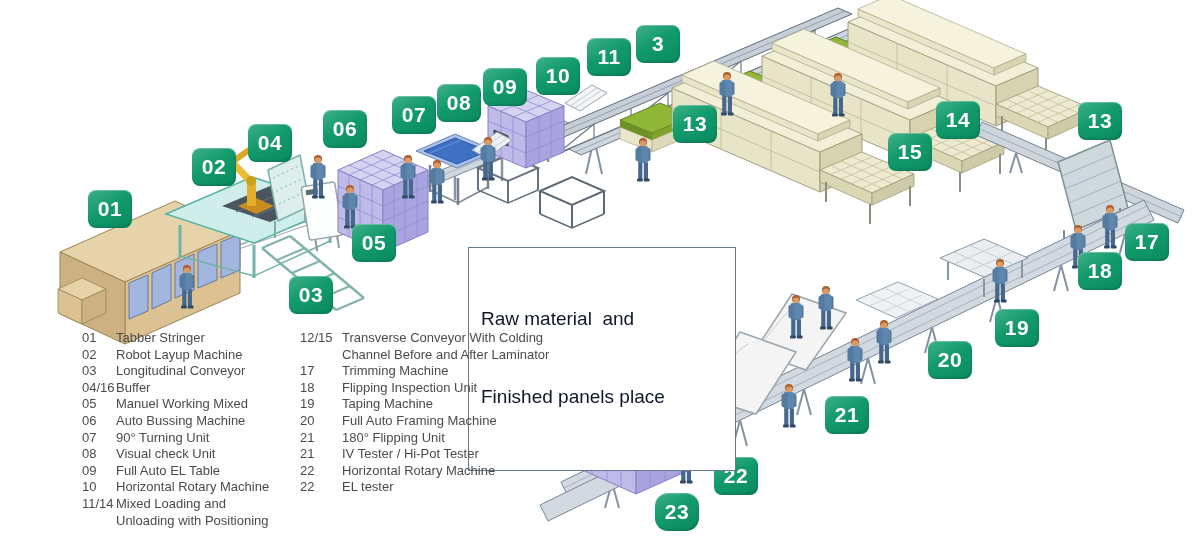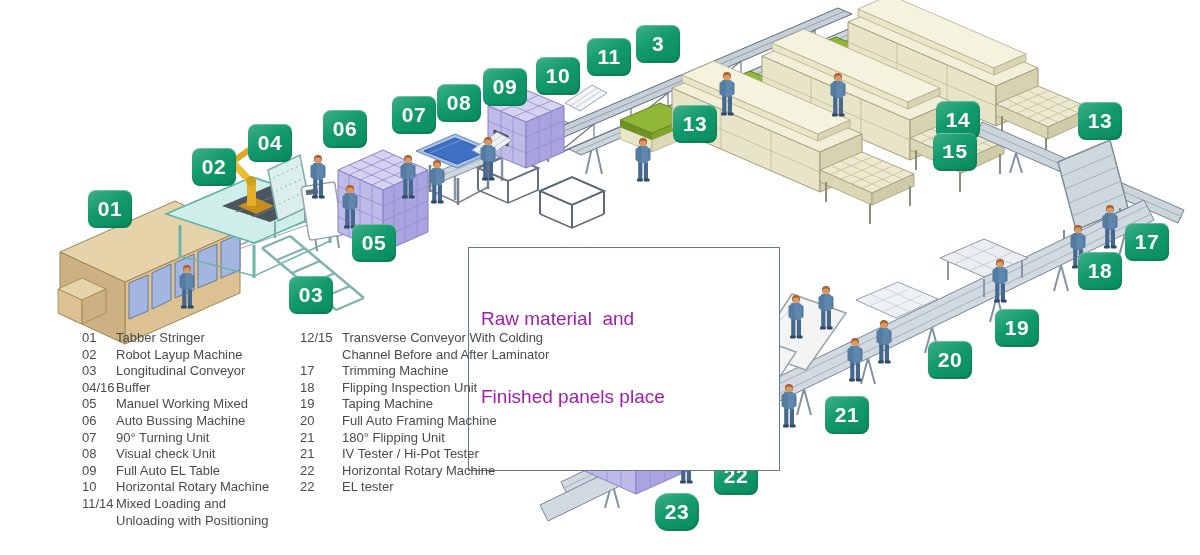--- a/index.html
+++ b/index.html
@@ -5,23 +5,23 @@
   html,body{margin:0;padding:0;background:#fff;}
   .stage{position:relative;width:1200px;height:555px;background:#ffffff;overflow:hidden;
          font-family:"Liberation Sans",sans-serif;}
   .illo{position:absolute;left:0;top:0;width:1200px;height:555px;}
   #badge-layer{position:absolute;left:0;top:0;width:1200px;height:555px;pointer-events:none;}
   .badge{position:absolute;width:44px;height:38px;border-radius:8px;
          display:flex;align-items:center;justify-content:center;
          color:#fff;font-weight:700;font-size:21px;letter-spacing:.5px;
          background:linear-gradient(150deg,#40b088 0%,#129a6c 45%,#0a8b5f 100%);
          box-shadow:inset 0 1px 0 rgba(255,255,255,.28), inset -1px -2px 2px rgba(0,0,0,.12);}
-  .annotation{position:absolute;left:468px;top:247px;width:312px;box-sizing:border-box;
+  .annotation{position:absolute;left:468px;top:247px;width:268px;box-sizing:border-box;
               border:1.5px solid #64798a;background:#fff;padding:6px 12px 8px;
-              font-size:19px;line-height:26px;color:#a21caf;white-space:pre;}
+              font-size:19px;line-height:26px;color:#0f172a;white-space:pre;}
   .legend{position:absolute;left:82px;top:330px;display:flex;align-items:flex-start;
           font-size:13px;line-height:16.6px;color:#4b4b4b;}
   .legend-col{display:flex;flex-direction:column;}
   #legend-col-1{width:218px;}
   .legend-row{display:flex;}
   .legend-num{flex:0 0 34px;}
   #legend-col-2 .legend-num{flex:0 0 42px;}
   .legend-label{white-space:pre-line;}
 </style>
 </head>
@@ -432,21 +432,21 @@
       <div class="badge" style="left: 352px; top: 224px;">05</div>
       <div class="badge" style="left: 323px; top: 110px;">06</div>
       <div class="badge" style="left: 392px; top: 96px;">07</div>
       <div class="badge" style="left: 437px; top: 84px;">08</div>
       <div class="badge" style="left: 483px; top: 68px;">09</div>
       <div class="badge" style="left: 536px; top: 57px;">10</div>
       <div class="badge" style="left: 587px; top: 38px;">11</div>
       <div class="badge" style="left: 636px; top: 25px;">3</div>
       <div class="badge" style="left: 673px; top: 105px;">13</div>
       <div class="badge" style="left: 936px; top: 101px;">14</div>
-      <div class="badge" style="left: 933px; top: 133px; font-family: Liberation Mono, monospace;">15</div>
+      <div class="badge" style="left: 888px; top: 133px;">15</div>
       <div class="badge" style="left: 1078px; top: 102px;">13</div>
       <div class="badge" style="left: 1125px; top: 223px;">17</div>
       <div class="badge" style="left: 1078px; top: 252px;">18</div>
       <div class="badge" style="left: 995px; top: 309px;">19</div>
       <div class="badge" style="left: 928px; top: 341px;">20</div>
       <div class="badge" style="left: 825px; top: 396px;">21</div>
       <div class="badge" style="left: 714px; top: 457px;">22</div>
       <div class="badge" style="left: 655px; top: 493px; border-radius: 13px;">23</div>
     </div>
 

